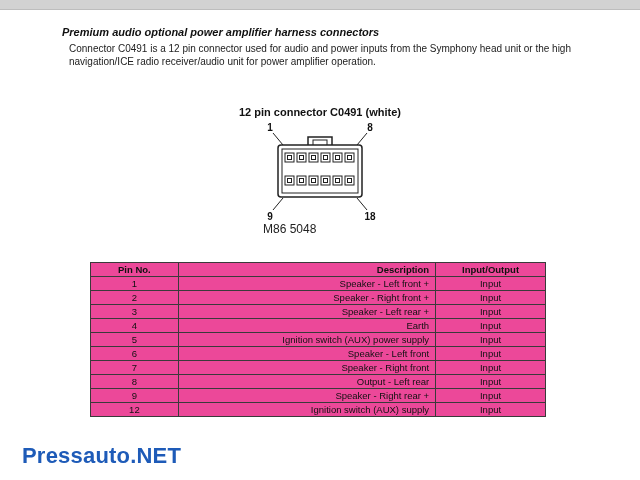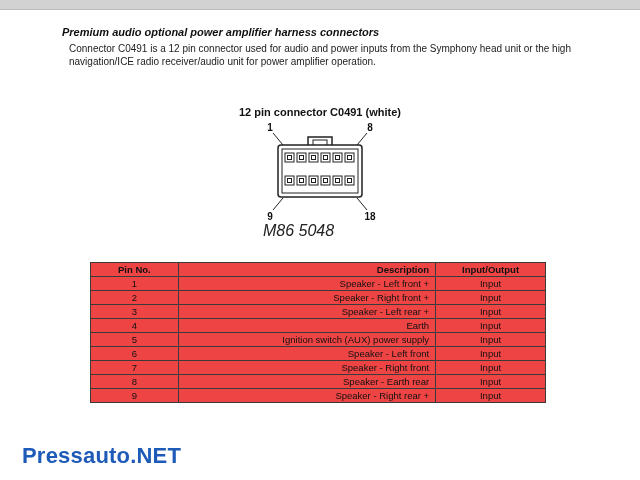--- a/index.html
+++ b/index.html
@@ -28,34 +28,34 @@
   .connector-title {
     position: absolute; left: 0; right: 0; top: 106px;
     text-align: center; font-size: 11px; font-weight: bold; color: #111;
   }
   .connector-svg {
     position: absolute; left: 50%; top: 120px;
     transform: translateX(-50%);
   }
   .connector-ref {
     position: absolute; left: 263px; top: 222px;
-    font-size: 16px; color: #222; font-style: italic;
+    font-size: 12px; color: #222;
   }
   .pin-table {
     position: absolute; left: 90px; top: 262px; width: 456px;
     border-collapse: collapse;
     font-size: 9.5px;
     color: #111;
   }
   .pin-table th, .pin-table td {
     border: 1px solid #3a3a3a;
     padding: 1px 6px;
     height: 13px;
     line-height: 11px;
-    background: #ef4444;
+    background: #ec4899;
   }
   .pin-table th {
     font-weight: bold; text-align: center; font-size: 9.5px;
   }
   .pin-table .col-pin { width: 88px; text-align: center; }
   .pin-table .col-desc { width: 258px; text-align: right; }
   .pin-table .col-io { width: 110px; text-align: center; }
   .watermark {
     position: absolute; left: 22px; top: 443px;
     font-size: 22px; font-weight: bold;
@@ -168,26 +168,31 @@
           <td class="col-desc">Speaker - Left front</td>
           <td class="col-io">Input</td>
         </tr>
         <tr>
           <td class="col-pin">7</td>
           <td class="col-desc">Speaker - Right front</td>
           <td class="col-io">Input</td>
         </tr>
         <tr>
           <td class="col-pin">8</td>
-          <td class="col-desc">Speaker - Earth rear</td>
+          <td class="col-desc">Output - Left rear</td>
           <td class="col-io">Input</td>
         </tr>
         <tr>
           <td class="col-pin">9</td>
           <td class="col-desc">Speaker - Right rear +</td>
+          <td class="col-io">Input</td>
+        </tr>
+        <tr>
+          <td class="col-pin">12</td>
+          <td class="col-desc">Ignition switch (AUX) supply</td>
           <td class="col-io">Input</td>
         </tr>
       </tbody>
   </table>
 
   <div class="watermark" style="color: rgb(30, 91, 184);">Pressauto.NET</div>
 
 </div>
 
 </body></html>

